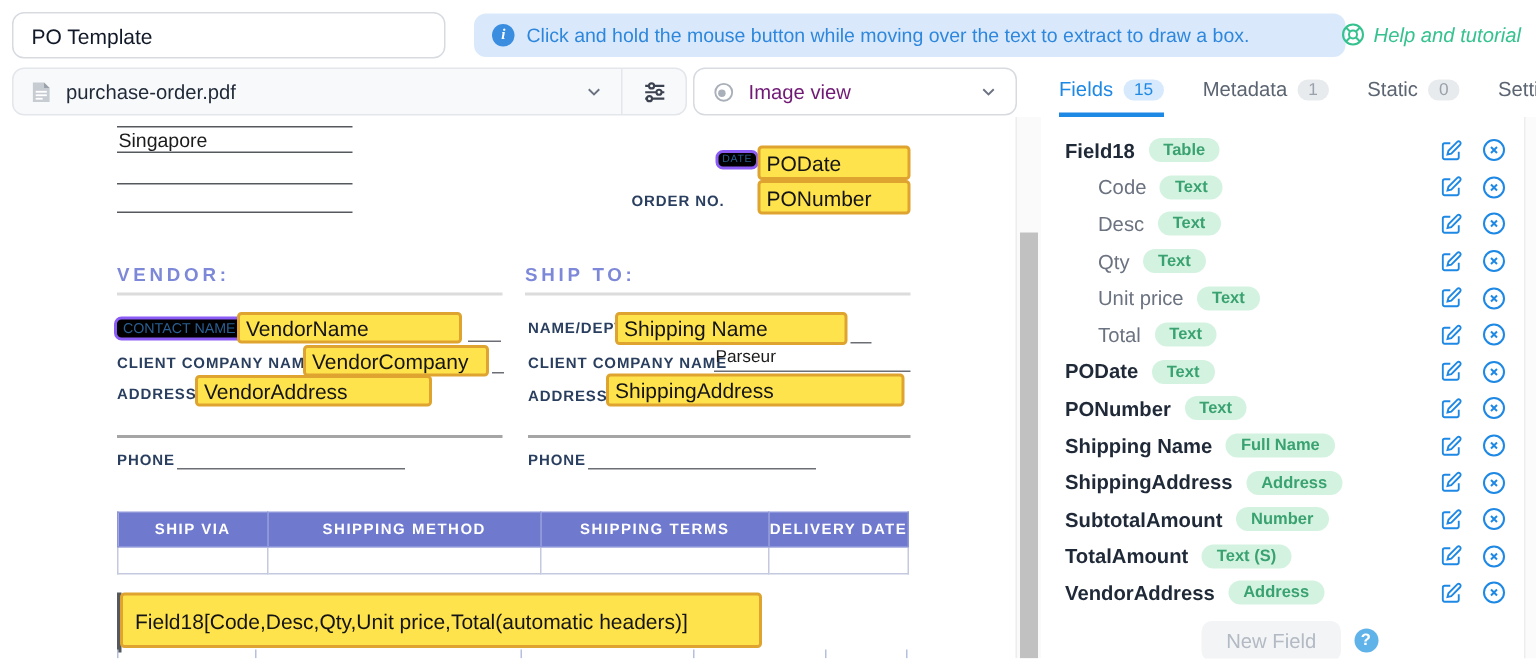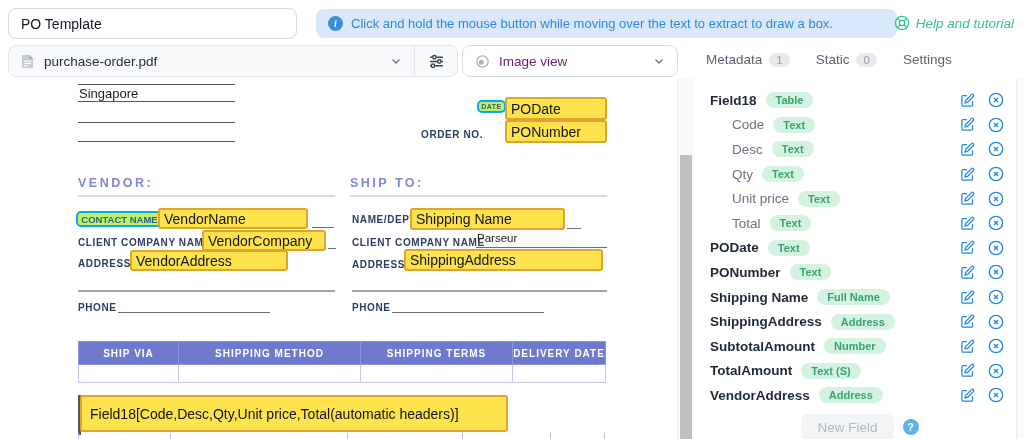--- a/index.html
+++ b/index.html
@@ -44,22 +44,22 @@
   
   #doc-pane { position:absolute; left:0; top:78px; width:700px; height:361px; background:#fff; overflow:hidden; }
   .abs { position:absolute; }
   .fline { border-bottom:1.5px solid #55595e; height:0; }
   .navylab { font-size:10px; font-weight:bold; color:#2a3f5f; letter-spacing:0.6px; white-space:nowrap; }
   .sechead { font-size:12.5px; font-weight:bold; color:#7d88d8; letter-spacing:2.5px; }
   .secrule { height:2px; background:#dcdcdc; }
   .midrule { height:2px; background:#a5a5a5; }
   .yhl { background:#ffe34d; border:2px solid #dfa32f; border-radius:3px; color:#141414; font-size:14px;
          display:flex; align-items:center; padding:0 4px; white-space:nowrap; overflow:hidden; cursor:pointer; }
-  .bluepill { background:#bef264; border:2px solid #0ea5e9; border-radius:5px; color:#2a5f93;
-              font-weight:bold; display:flex; align-items:center; justify-content:center;
+  .bluepill { background:#000000; border:2px solid #8b5cf6; border-radius:5px; color:#2a5f93;
+              font-weight:normal; display:flex; align-items:center; justify-content:center;
               white-space:nowrap; cursor:pointer; }
   .thinline { border-bottom:1px solid #6b6f75; height:0; }
   .ship-table { border-collapse:collapse; table-layout:fixed; }
   .ship-table th { background:#6f79ce; color:#fff; font-size:10px; font-weight:bold; letter-spacing:1px;
                    border:1px solid #8d95d9; height:23px; text-align:center; }
   .ship-table td { border:1px solid #c4c9e0; height:18px; background:#fff; }
   .vdash { width:1px; background:#b4c0dd; }
 
   
   .doc-sb-track { position:absolute; left:677px; top:0; width:17px; height:361px; background:#fafafa;
@@ -137,20 +137,24 @@
       <svg width="15" height="15" viewBox="0 0 24 24">
         <circle cx="12" cy="12" r="9" fill="none" stroke="#aab0b9" stroke-width="2"></circle>
         <circle cx="10" cy="13" r="4" fill="#aab0b9"></circle>
       </svg>
       <span class="view-label">Image view</span>
       <svg class="file-chevron" width="12" height="12" viewBox="0 0 24 24" fill="none" stroke="#6b7280" stroke-width="2.5">
           <path d="M5 9l7 7 7-7"></path>
         </svg>
     </div>
     <div class="tabs">
+      <div class="tab active">
+        <span>Fields</span>
+        <span class="tab-badge">15</span>
+      </div>
       <div class="tab">
         <span>Metadata</span>
         <span class="tab-badge">1</span>
       </div>
       <div class="tab">
         <span>Static</span>
         <span class="tab-badge">0</span>
       </div>
       <div class="tab">
         <span>Settings</span>

